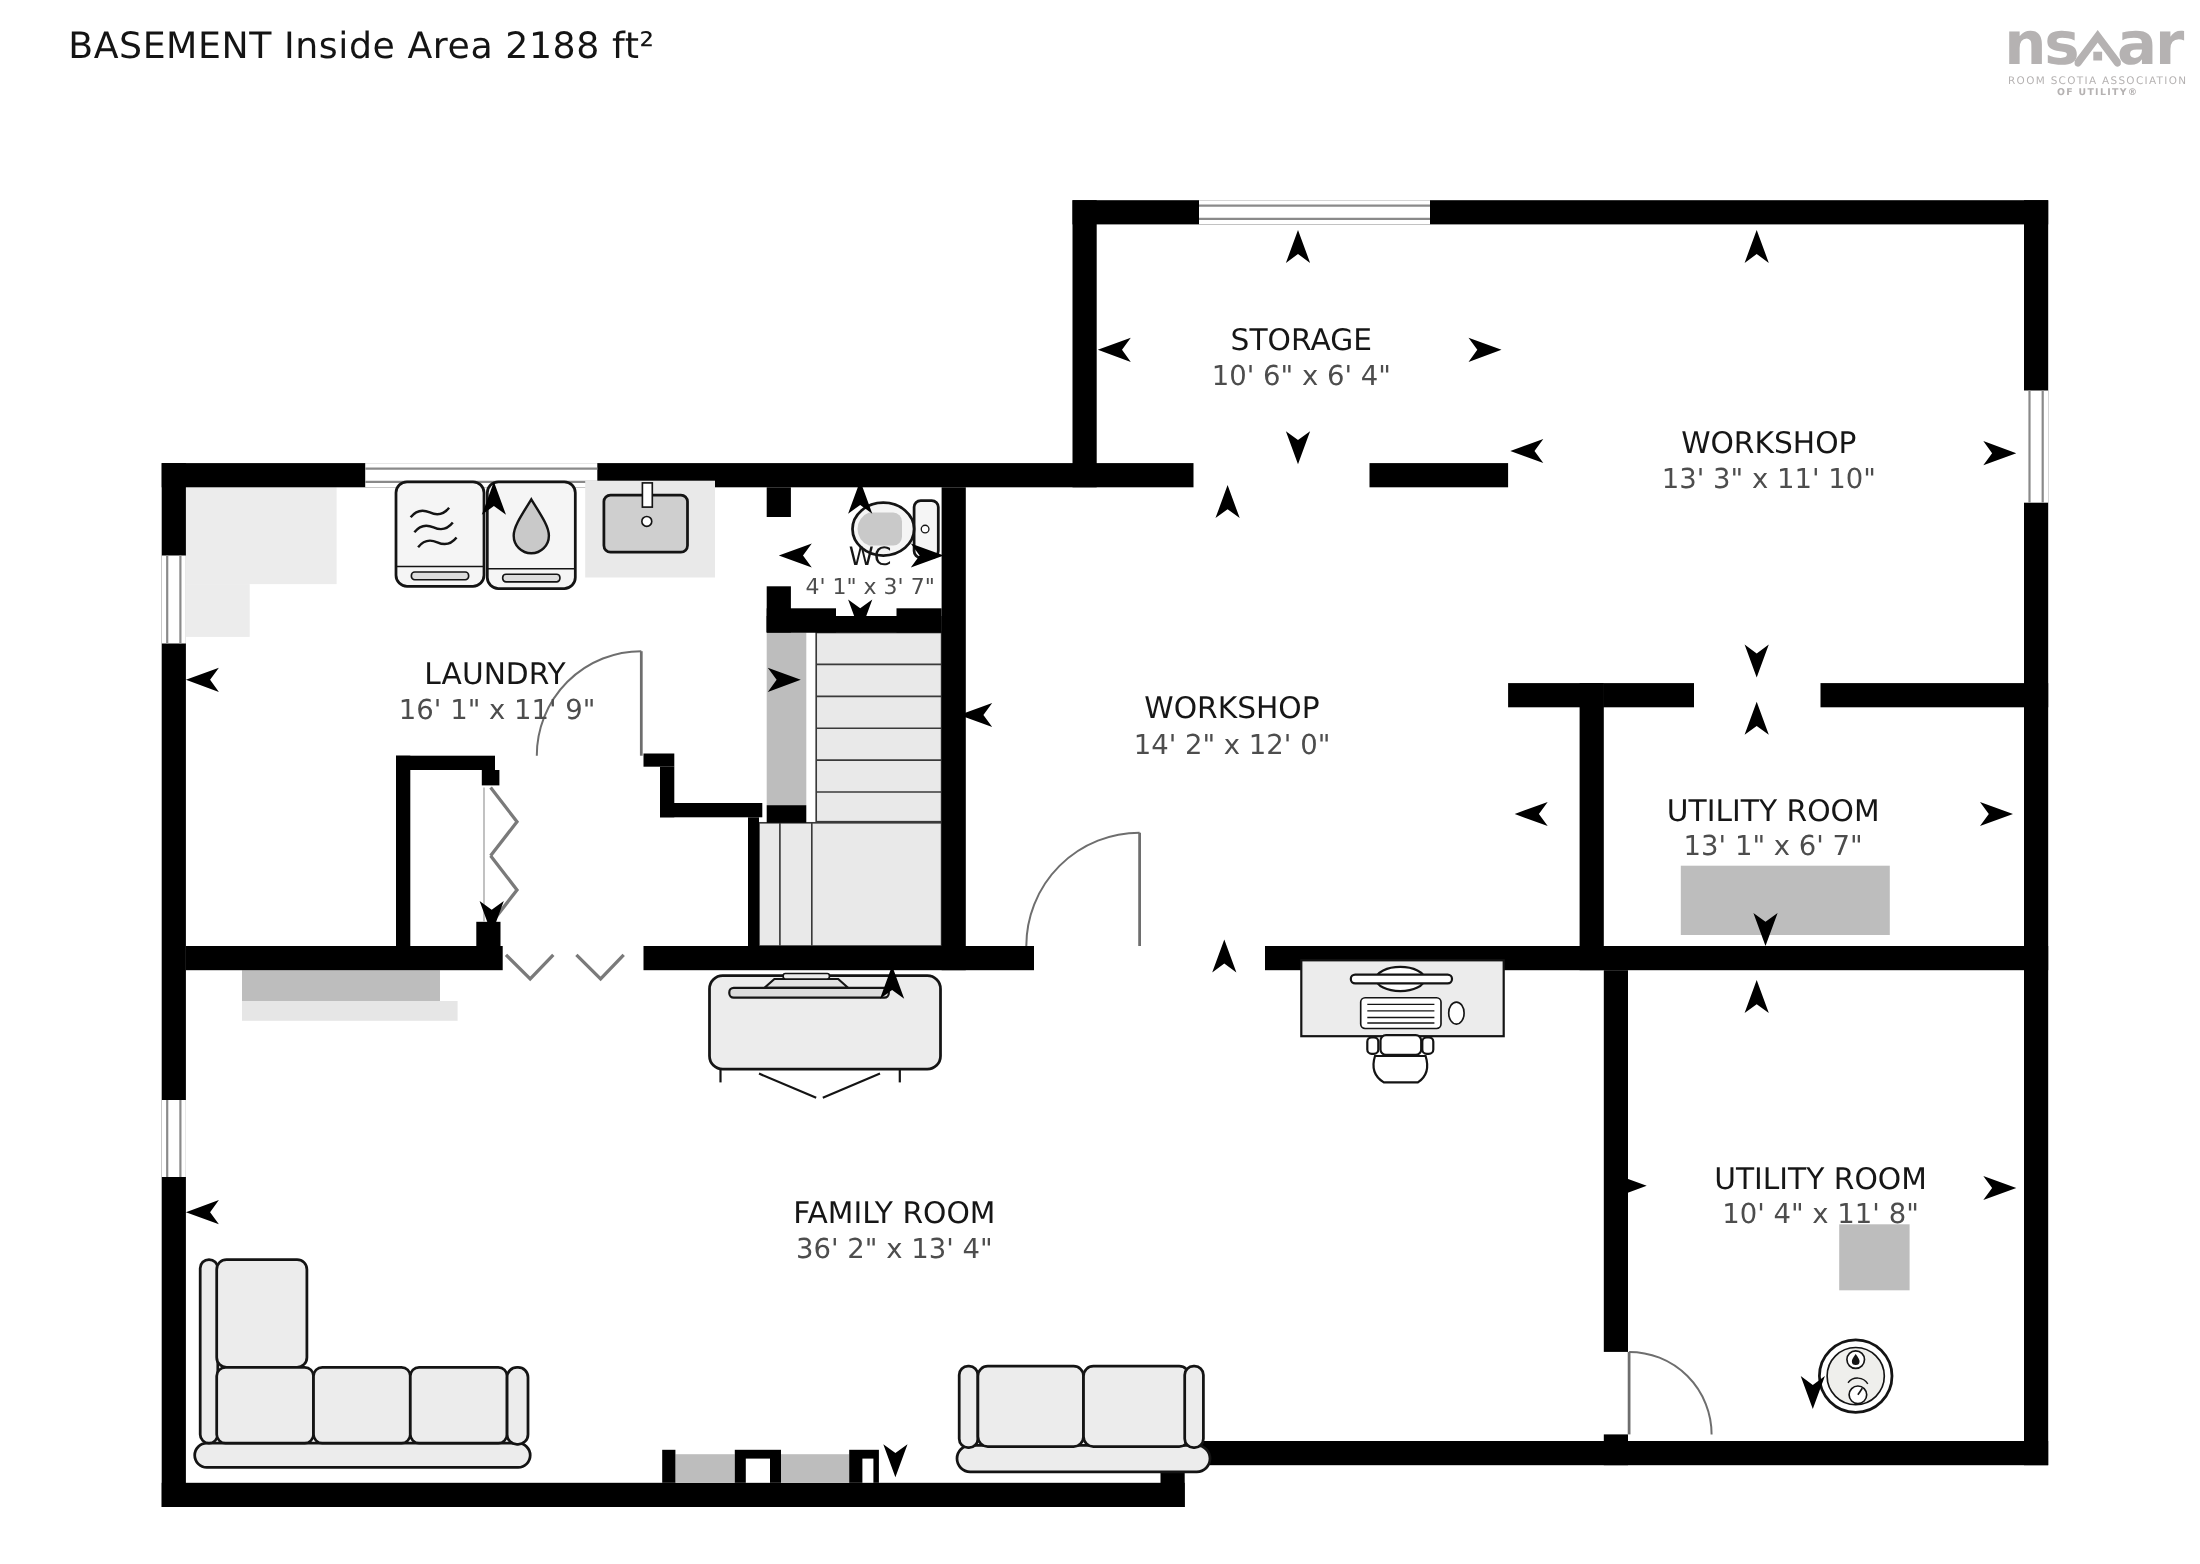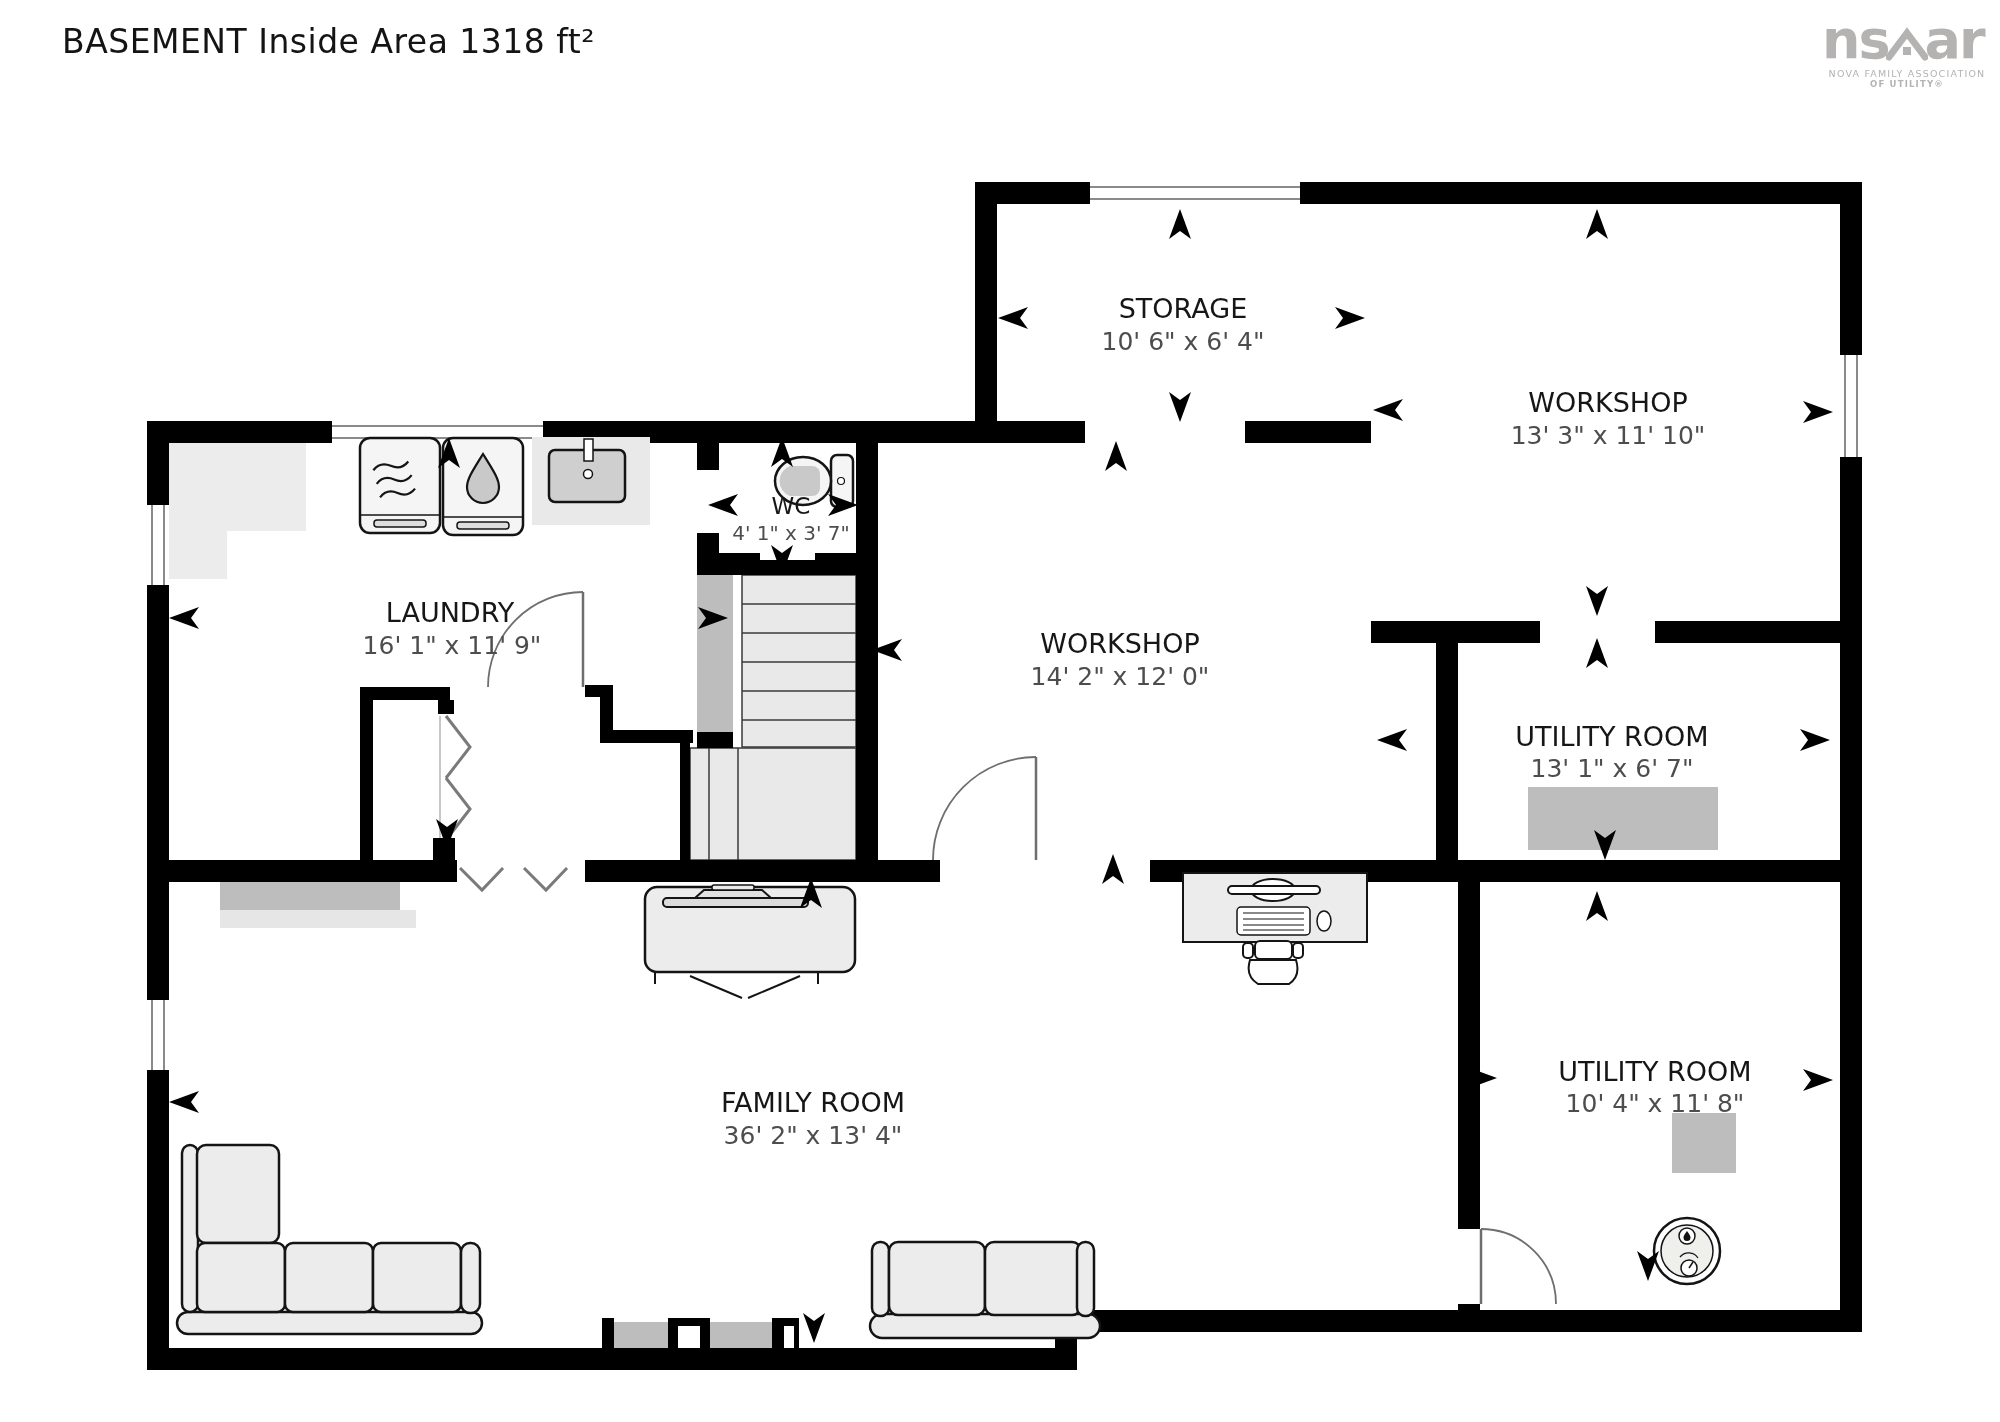--- a/index.html
+++ b/index.html
@@ -23,32 +23,32 @@
   .leaf{stroke:#6e6e6e;stroke-width:2.5;}
   .furn{fill:#ececec;stroke:#141414;stroke-width:2.5;}
   .furn2{fill:#f5f5f5;stroke:#141414;stroke-width:2.5;}
   .thin{stroke:#141414;stroke-width:1.5;fill:none;}
 </style>
 </head>
 <body>
 
 <div id="page">
 
-  <div class="title">BASEMENT Inside Area 1318 ft²</div>
+  <div class="title">BASEMENT Inside Area 2188 ft²</div>
 
   <div class="logo">
     <div class="logo-row">
       <span>ns</span>
       <svg class="logo-roof" width="42" height="40" viewBox="0 0 42 40">
         <path d="M3 34 L21 10 L39 34" fill="none" stroke="#b5b2b2" stroke-width="7" stroke-linecap="round"></path>
         <rect x="17" y="24" width="8" height="8" fill="#b5b2b2"></rect>
       </svg>
       <span>ar</span>
     </div>
-    <div class="logo-sub">NOVA FAMILY ASSOCIATION</div>
+    <div class="logo-sub">ROOM SCOTIA ASSOCIATION</div>
     <div class="logo-sub2">OF UTILITY®</div>
   </div>
 
   <svg id="plansvg" width="2000" height="1422" viewBox="0 0 2000 1422">
     <defs>
       <path id="arw" d="M-15,-11 L15,0 L-15,11 L-7,0 Z" fill="#000"></path>
     </defs>
 
     <rect x="169" y="443" width="137" height="88" fill="#ececec"></rect>
     <rect x="169" y="531" width="58" height="48" fill="#ececec"></rect>

